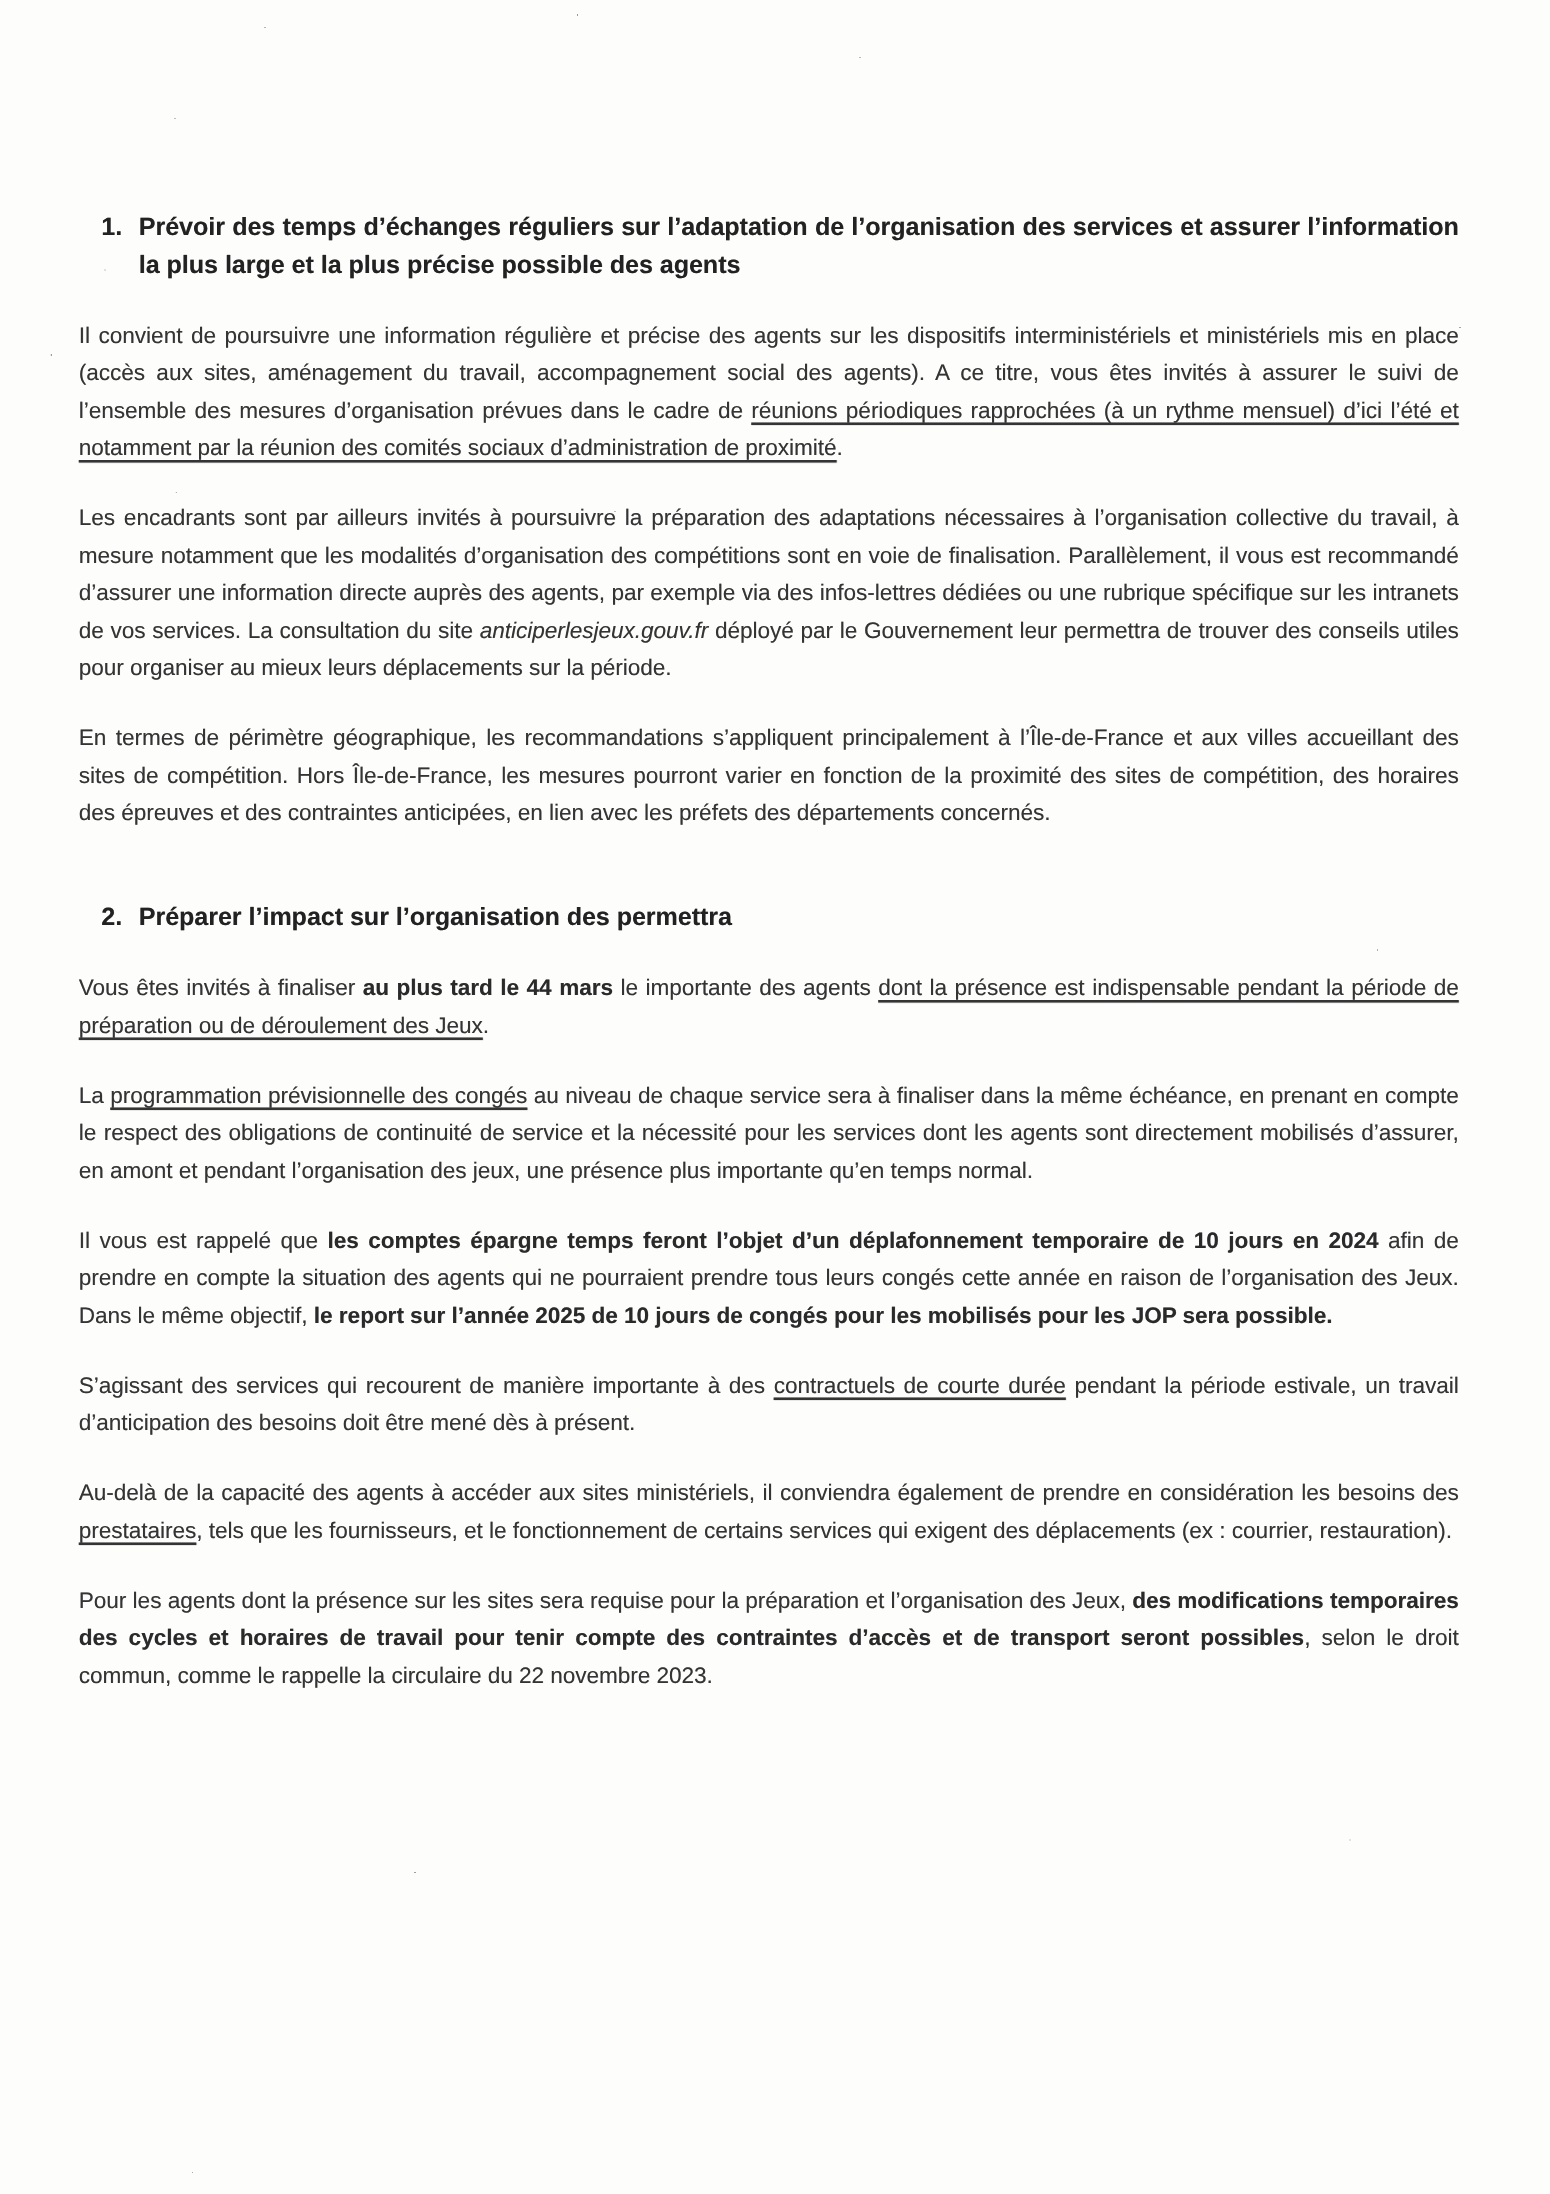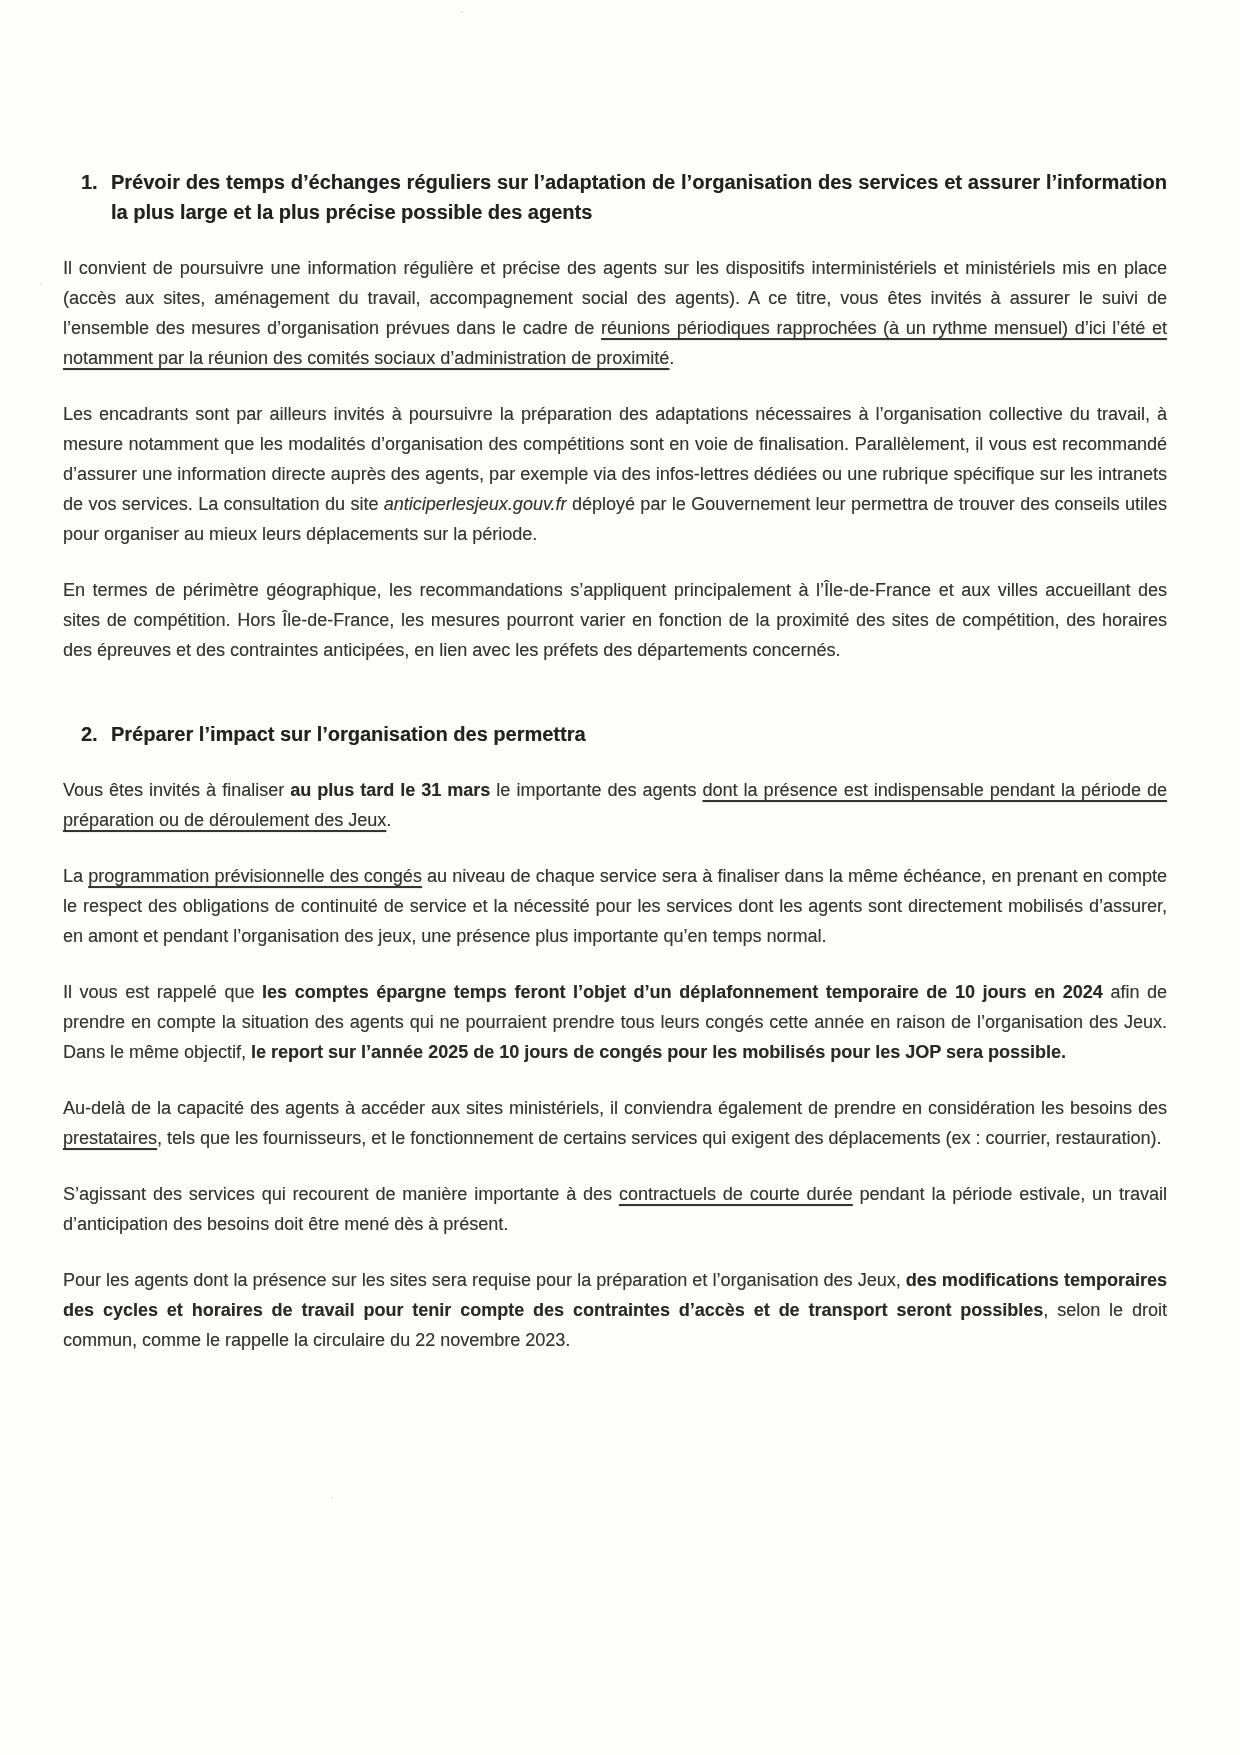--- a/index.html
+++ b/index.html
@@ -77,20 +77,20 @@
         <span class="h-num">1.</span>
         <span class="h-text"><span class="run">Prévoir des temps d’échanges réguliers sur l’adaptation de l’organisation des services et assurer l’information la plus large et la plus précise possible des agents</span></span>
       </div>
       <p class="para"><span class="run">Il convient de poursuivre une information régulière et précise des agents sur les dispositifs interministériels et ministériels mis en place (accès aux sites, aménagement du travail, accompagnement social des agents). A ce titre, vous êtes invités à assurer le suivi de l’ensemble des mesures d’organisation prévues dans le cadre de </span><span class="run underline">réunions périodiques rapprochées (à un rythme mensuel) d’ici l’été et notamment par la réunion des comités sociaux d’administration de proximité</span><span class="run">.</span></p>
       <p class="para"><span class="run">Les encadrants sont par ailleurs invités à poursuivre la préparation des adaptations nécessaires à l’organisation collective du travail, à mesure notamment que les modalités d’organisation des compétitions sont en voie de finalisation. Parallèlement, il vous est recommandé d’assurer une information directe auprès des agents, par exemple via des infos-lettres dédiées ou une rubrique spécifique sur les intranets de vos services. La consultation du site </span><span class="run italic">anticiperlesjeux.gouv.fr</span><span class="run"> déployé par le Gouvernement leur permettra de trouver des conseils utiles pour organiser au mieux leurs déplacements sur la période.</span></p>
       <p class="para"><span class="run">En termes de périmètre géographique, les recommandations s’appliquent principalement à l’Île-de-France et aux villes accueillant des sites de compétition. Hors Île-de-France, les mesures pourront varier en fonction de la proximité des sites de compétition, des horaires des épreuves et des contraintes anticipées, en lien avec les préfets des départements concernés.</span></p>
       <div class="heading">
         <span class="h-num">2.</span>
         <span class="h-text"><span class="run">Préparer l’impact sur l’organisation des permettra</span></span>
       </div>
-      <p class="para"><span class="run">Vous êtes invités à finaliser </span><span class="run bold">au plus tard le 31 mars</span><span class="run"> le importante des agents </span><span class="run underline">dont la présence est indispensable pendant la période de préparation ou de déroulement des Jeux</span><span class="run">.</span></p>
+      <p class="para"><span class="run">Vous êtes invités à finaliser </span><span class="run bold">au plus tard le 44 mars</span><span class="run"> le importante des agents </span><span class="run underline">dont la présence est indispensable pendant la période de préparation ou de déroulement des Jeux</span><span class="run">.</span></p>
       <p class="para"><span class="run">La </span><span class="run underline">programmation prévisionnelle des congés</span><span class="run"> au niveau de chaque service sera à finaliser dans la même échéance, en prenant en compte le respect des obligations de continuité de service et la nécessité pour les services dont les agents sont directement mobilisés d’assurer, en amont et pendant l’organisation des jeux, une présence plus importante qu’en temps normal.</span></p>
       <p class="para"><span class="run">Il vous est rappelé que </span><span class="run bold">les comptes épargne temps feront l’objet d’un déplafonnement temporaire de 10 jours en 2024</span><span class="run"> afin de prendre en compte la situation des agents qui ne pourraient prendre tous leurs congés cette année en raison de l’organisation des Jeux. Dans le même objectif, </span><span class="run bold">le report sur l’année 2025 de 10 jours de congés pour les mobilisés pour les JOP sera possible.</span></p>
+      <p class="para"><span class="run">S’agissant des services qui recourent de manière importante à des </span><span class="run underline">contractuels de courte durée</span><span class="run"> pendant la période estivale, un travail d’anticipation des besoins doit être mené dès à présent.</span></p>
       <p class="para"><span class="run">Au-delà de la capacité des agents à accéder aux sites ministériels, il conviendra également de prendre en considération les besoins des </span><span class="run underline">prestataires</span><span class="run">, tels que les fournisseurs, et le fonctionnement de certains services qui exigent des déplacements (ex : courrier, restauration).</span></p>
-      <p class="para"><span class="run">S’agissant des services qui recourent de manière importante à des </span><span class="run underline">contractuels de courte durée</span><span class="run"> pendant la période estivale, un travail d’anticipation des besoins doit être mené dès à présent.</span></p>
       <p class="para"><span class="run">Pour les agents dont la présence sur les sites sera requise pour la préparation et l’organisation des Jeux, </span><span class="run bold">des modifications temporaires des cycles et horaires de travail pour tenir compte des contraintes d’accès et de transport seront possibles</span><span class="run">, selon le droit commun, comme le rappelle la circulaire du 22 novembre 2023.</span></p>
     </div>
 </div>
 
 </body></html>

